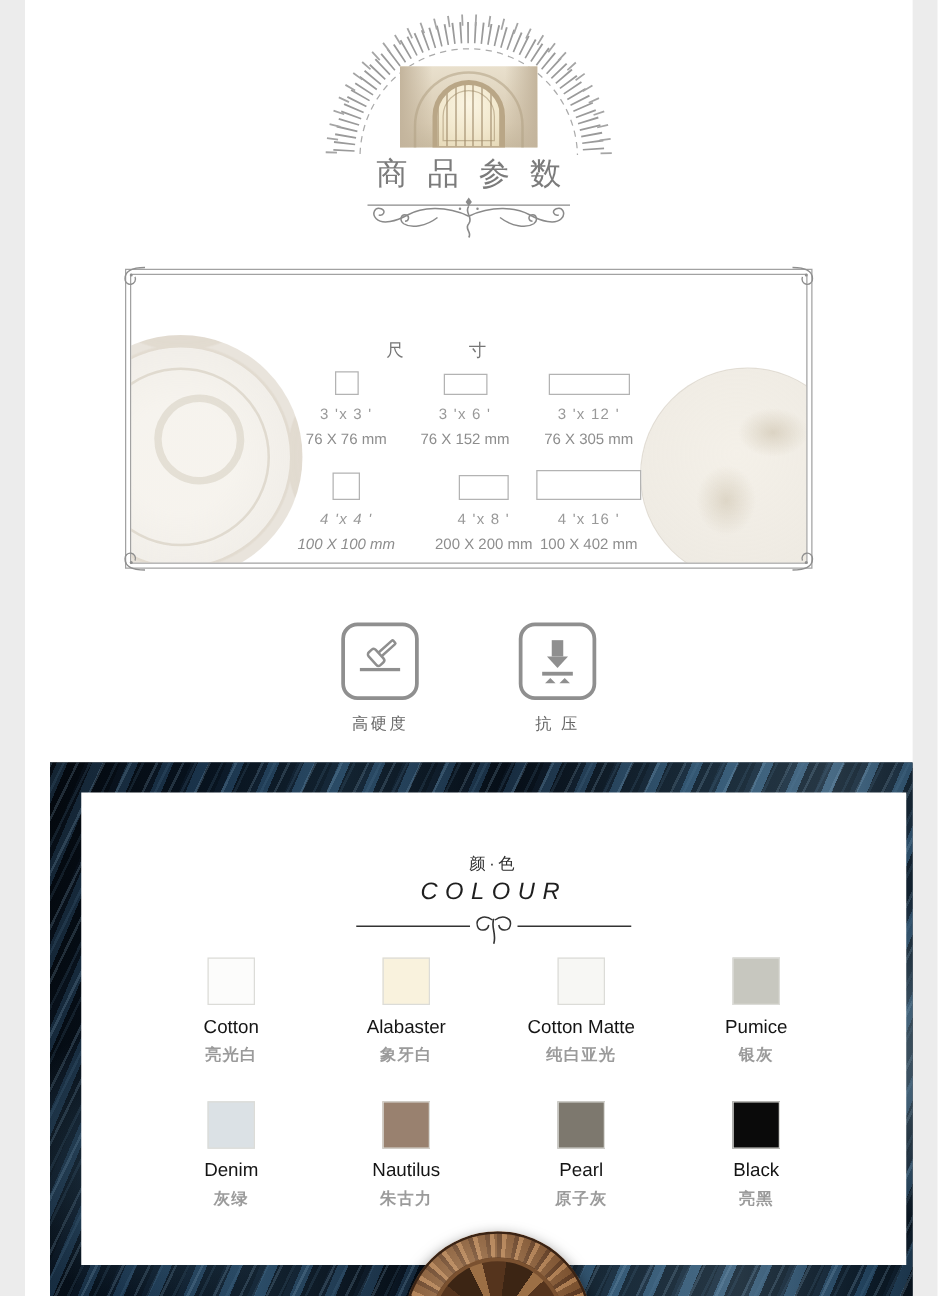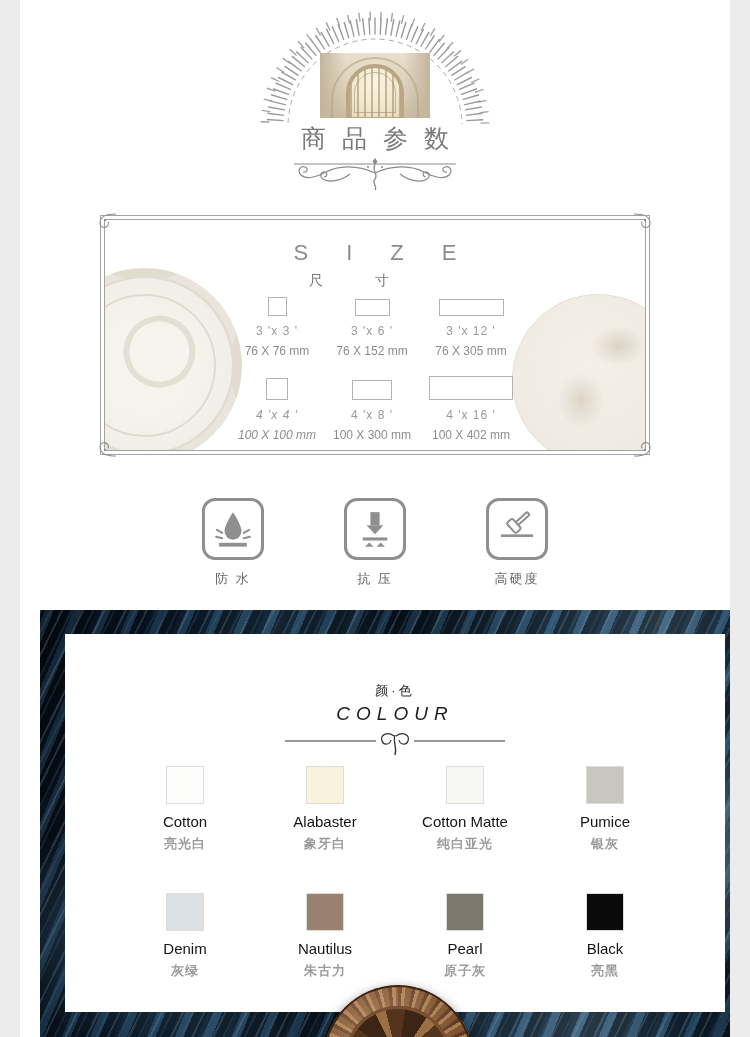--- a/index.html
+++ b/index.html
@@ -57,21 +57,21 @@
       radial-gradient(circle at 45% 40%, rgba(235,228,214,.55), rgba(208,198,178,.4));
     box-shadow:0 0 0 1px rgba(190,180,160,.45); }
 
   .size-title { position:absolute; top:20px; width:100%; text-align:center;
     font-size:22px; color:#8c8c8c; letter-spacing:38px; padding-left:38px; }
   .size-subtitle { position:absolute; top:52px; width:100%; text-align:center;
     font-size:14px; color:#767676; letter-spacing:52px; }
 
   .size-item { position:absolute; width:112px; text-align:center; }
   .si0 { left:116px; top:66px; } .si1 { left:211px; top:66px;text-align:center; } .si2 { left:310px; top:66px; }
-  .si3 { left:116px; top:150px;font-style:italic; } .si4 { left:211px; top:150px; } .si5 { left:310px; top:150px; }
+  .si3 { left:116px; top:150px;font-style:italic; } .si4 { left:226px; top:150px; } .si5 { left:310px; top:150px; }
   .shape-slot { height:30px; display:flex; align-items:flex-end; justify-content:center; }
   .tile-shape { border:1px solid #b3b3b3; background:#fff; }
   .ts0 { width:19px; height:19px; } .ts1 { width:35px; height:17px; } .ts2 { width:65px; height:17px; }
   .ts3 { width:22px; height:22px; } .ts4 { width:40px; height:20px; } .ts5 { width:84px; height:24px; }
   .size-label { margin-top:8px; font-size:12px; color:#999; letter-spacing:1px; }
   .size-mm { margin-top:6px; font-size:12px; color:#8d8d8d; }
 
   
   .features { position:absolute; top:498px; left:0; width:100%; display:flex; justify-content:center; gap:72px; }
   .feature { width:70px; text-align:center; }
@@ -90,21 +90,21 @@
       linear-gradient(100deg,#04080d 0%,#0e2236 16%,#2a4a63 30%,#0a1624 46%,#3c617c 66%,#5b7d95 78%,#1c3a52 90%,#070e16 100%); margin-left: 20px; }
 
   .colour-card { position:absolute; left:25px; top:24px; width:660px; height:378px; background:#fff; z-index:1; }
 
   .colour-head { position:absolute; top:48px; width:100%; text-align:center; }
   .colour-zh { font-size:13px; color:#2b2b2b; letter-spacing:3px; }
   .colour-en { margin-top:3px; font-size:19px; font-style:italic; letter-spacing:6px; color:#1e1e1e; }
   .colour-divider { margin-top:6px; }
 
   .swatch-grid { position:absolute; top:132px; left:50%; transform:translateX(-50%);
-    display:grid; grid-template-columns:repeat(4,140px); row-gap:40px; }
+    display:grid; grid-template-columns:repeat(4,140px); row-gap:28px; }
   .swatch { text-align:center; }
   .swatch-chip { width:38px; height:38px; margin:0 auto; border:1px solid #dcdcd8; }
   .swatch-name { margin-top:9px; font-size:15px; color:#141414; }
   .swatch-zh { margin-top:5px; font-size:13px; color:#9b9b9b; letter-spacing:1px;font-weight:bold; }
 
   .medallion { position:absolute; left:283px; top:375px; width:150px; height:150px; border-radius:50%; z-index:3;
     background:
       radial-gradient(circle at 40% 30%, rgba(245,208,170,.4), rgba(0,0,0,0) 55%),
       repeating-conic-gradient(#5d3a22 0deg 3deg, #a9794e 3deg 6deg, #7c5230 6deg 11deg),
       radial-gradient(circle, #a5764a 30%, #6b4326 72%);
@@ -168,21 +168,20 @@
       </svg>
       <svg class="corner br" width="20" height="20" viewBox="0 0 20 20">
         <path d="M19,2 C10,2 3,4 3,11 a4.2,4.2 0 1 0 8,-1.5" fill="none" stroke="#8f8f8f" stroke-width="1.1"></path>
         <circle cx="8" cy="8" r="1.2" fill="#8f8f8f"></circle>
       </svg>
 
       <div class="size-box-inner">
         <div class="wm-clock"></div>
         <div class="wm-globe"></div>
 
-        <div class="size-title">SIZE</div>
         <div class="size-subtitle">尺寸</div>
 
         <div class="size-item si0">
           <div class="shape-slot">
               <div class="tile-shape ts0"></div>
             </div>
           <div class="size-label">3 'x 3 '</div>
           <div class="size-mm">76 X 76 mm</div>
         </div>
         <div class="size-item si1">
@@ -204,71 +203,56 @@
               <div class="tile-shape ts3"></div>
             </div>
           <div class="size-label">4 'x 4 '</div>
           <div class="size-mm">100 X 100 mm</div>
         </div>
         <div class="size-item si4">
           <div class="shape-slot">
               <div class="tile-shape ts4"></div>
             </div>
           <div class="size-label">4 'x 8 '</div>
-          <div class="size-mm">100 X 300 mm</div>
+          <div class="size-mm">200 X 200 mm</div>
         </div>
         <div class="size-item si5">
           <div class="shape-slot">
               <div class="tile-shape ts5"></div>
             </div>
           <div class="size-label">4 'x 16 '</div>
           <div class="size-mm">100 X 402 mm</div>
         </div>
       </div>
     </div>
 
     <div class="features">
       <div class="feature">
         <div class="feature-box">
           <svg width="46" height="46" viewBox="0 0 60 60">
-            <path d="M30,8 C30,8 19,24 19,33 a11,11 0 0 0 22,0 C41,24 30,8 30,8 Z" fill="#8f8f8f"></path>
-            <g stroke="#8f8f8f" stroke-width="2.6" stroke-linecap="round">
-              <line x1="9" y1="31" x2="16" y2="35"></line>
-                <line x1="8" y1="40" x2="16" y2="42"></line>
-              <line x1="51" y1="31" x2="44" y2="35"></line>
-                <line x1="52" y1="40" x2="44" y2="42"></line>
+            <g fill="#ffffff" stroke="#8f8f8f" stroke-width="2.6" transform="rotate(-42 34 20)">
+              <rect x="28" y="17" width="21" height="5" rx="1"></rect>
+              <rect x="19" y="10" width="10" height="18" rx="3"></rect>
             </g>
-            <rect x="12" y="48" width="36" height="5" fill="#8f8f8f"></rect>
+            <rect x="9" y="37" width="42" height="3.4" fill="#8f8f8f"></rect>
           </svg>
         </div>
-        <div class="feature-label">防 水</div>
+        <div class="feature-label">高硬度</div>
       </div>
       <div class="feature">
         <div class="feature-box">
           <svg width="46" height="46" viewBox="0 0 60 60">
             <rect x="24" y="8" width="12" height="17" fill="#8f8f8f"></rect>
             <path d="M19,25 h22 l-11,12 z" fill="#8f8f8f"></path>
             <rect x="14" y="41" width="32" height="4" fill="#8f8f8f"></rect>
             <path d="M17,53 l5.5,-5.5 5.5,5.5 z" fill="#8f8f8f"></path>
             <path d="M32,53 l5.5,-5.5 5.5,5.5 z" fill="#8f8f8f"></path>
           </svg>
         </div>
         <div class="feature-label">抗 压</div>
-      </div>
-      <div class="feature">
-        <div class="feature-box">
-          <svg width="46" height="46" viewBox="0 0 60 60">
-            <g fill="#ffffff" stroke="#8f8f8f" stroke-width="2.6" transform="rotate(-42 34 20)">
-              <rect x="28" y="17" width="21" height="5" rx="1"></rect>
-              <rect x="19" y="10" width="10" height="18" rx="3"></rect>
-            </g>
-            <rect x="9" y="37" width="42" height="3.4" fill="#8f8f8f"></rect>
-          </svg>
-        </div>
-        <div class="feature-label">高硬度</div>
       </div>
     </div>
   </div>
 
   <div class="dark-section">
     <div class="colour-card">
 
       <div class="colour-head">
         <div class="colour-zh">颜·色</div>
         <div class="colour-en">COLOUR</div>

